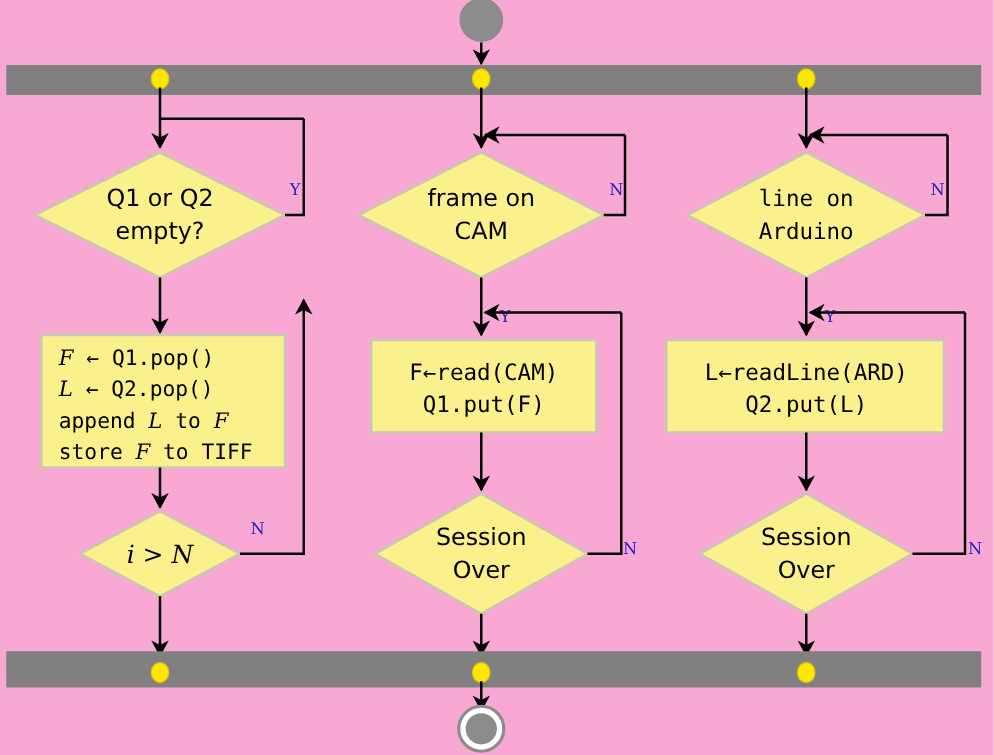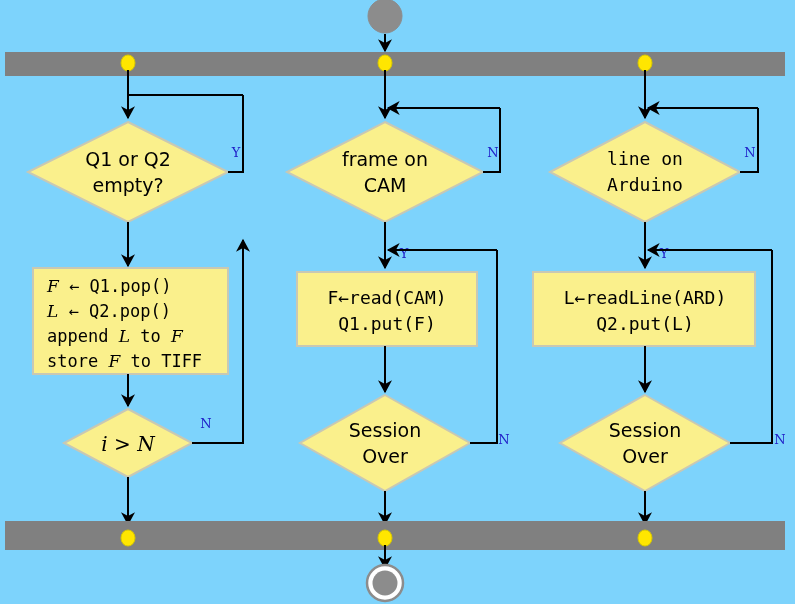--- a/index.html
+++ b/index.html
@@ -1,21 +1,21 @@
 <!DOCTYPE html>
 <html><head>
 <meta charset="utf-8">
 <style>
   html,body{margin:0;padding:0;background:#ffffff;}
   body{
     width:795px;height:604px;
     font-family:"DejaVu Sans", sans-serif;
     overflow:hidden;
   }
-  #diagram-root{position:relative;width:795px;height:604px;background:#7dd3fc;}
+  #diagram-root{position:relative;width:795px;height:604px;background:#f9a8d4;}
   svg#flow{display:block;width:795px;height:604px;}
 
   .node-shape{ fill:#faf08c; stroke:#c8c8b4; stroke-width:2; }
   .bar-shape { fill:#808080; stroke:none; }
   .dot-shape { fill:#ffe600; stroke:#d8c800; stroke-width:1; }
   .start-shape{ fill:#8c8c8c; stroke:#8c8c8c; stroke-width:1; }
   .end-outer  { fill:#ffffff; stroke:#8c8c8c; stroke-width:2.5; }
   .end-inner  { fill:#8c8c8c; stroke:none; }
 
   .edge{ fill:none; stroke:#000000; stroke-width:2; }

